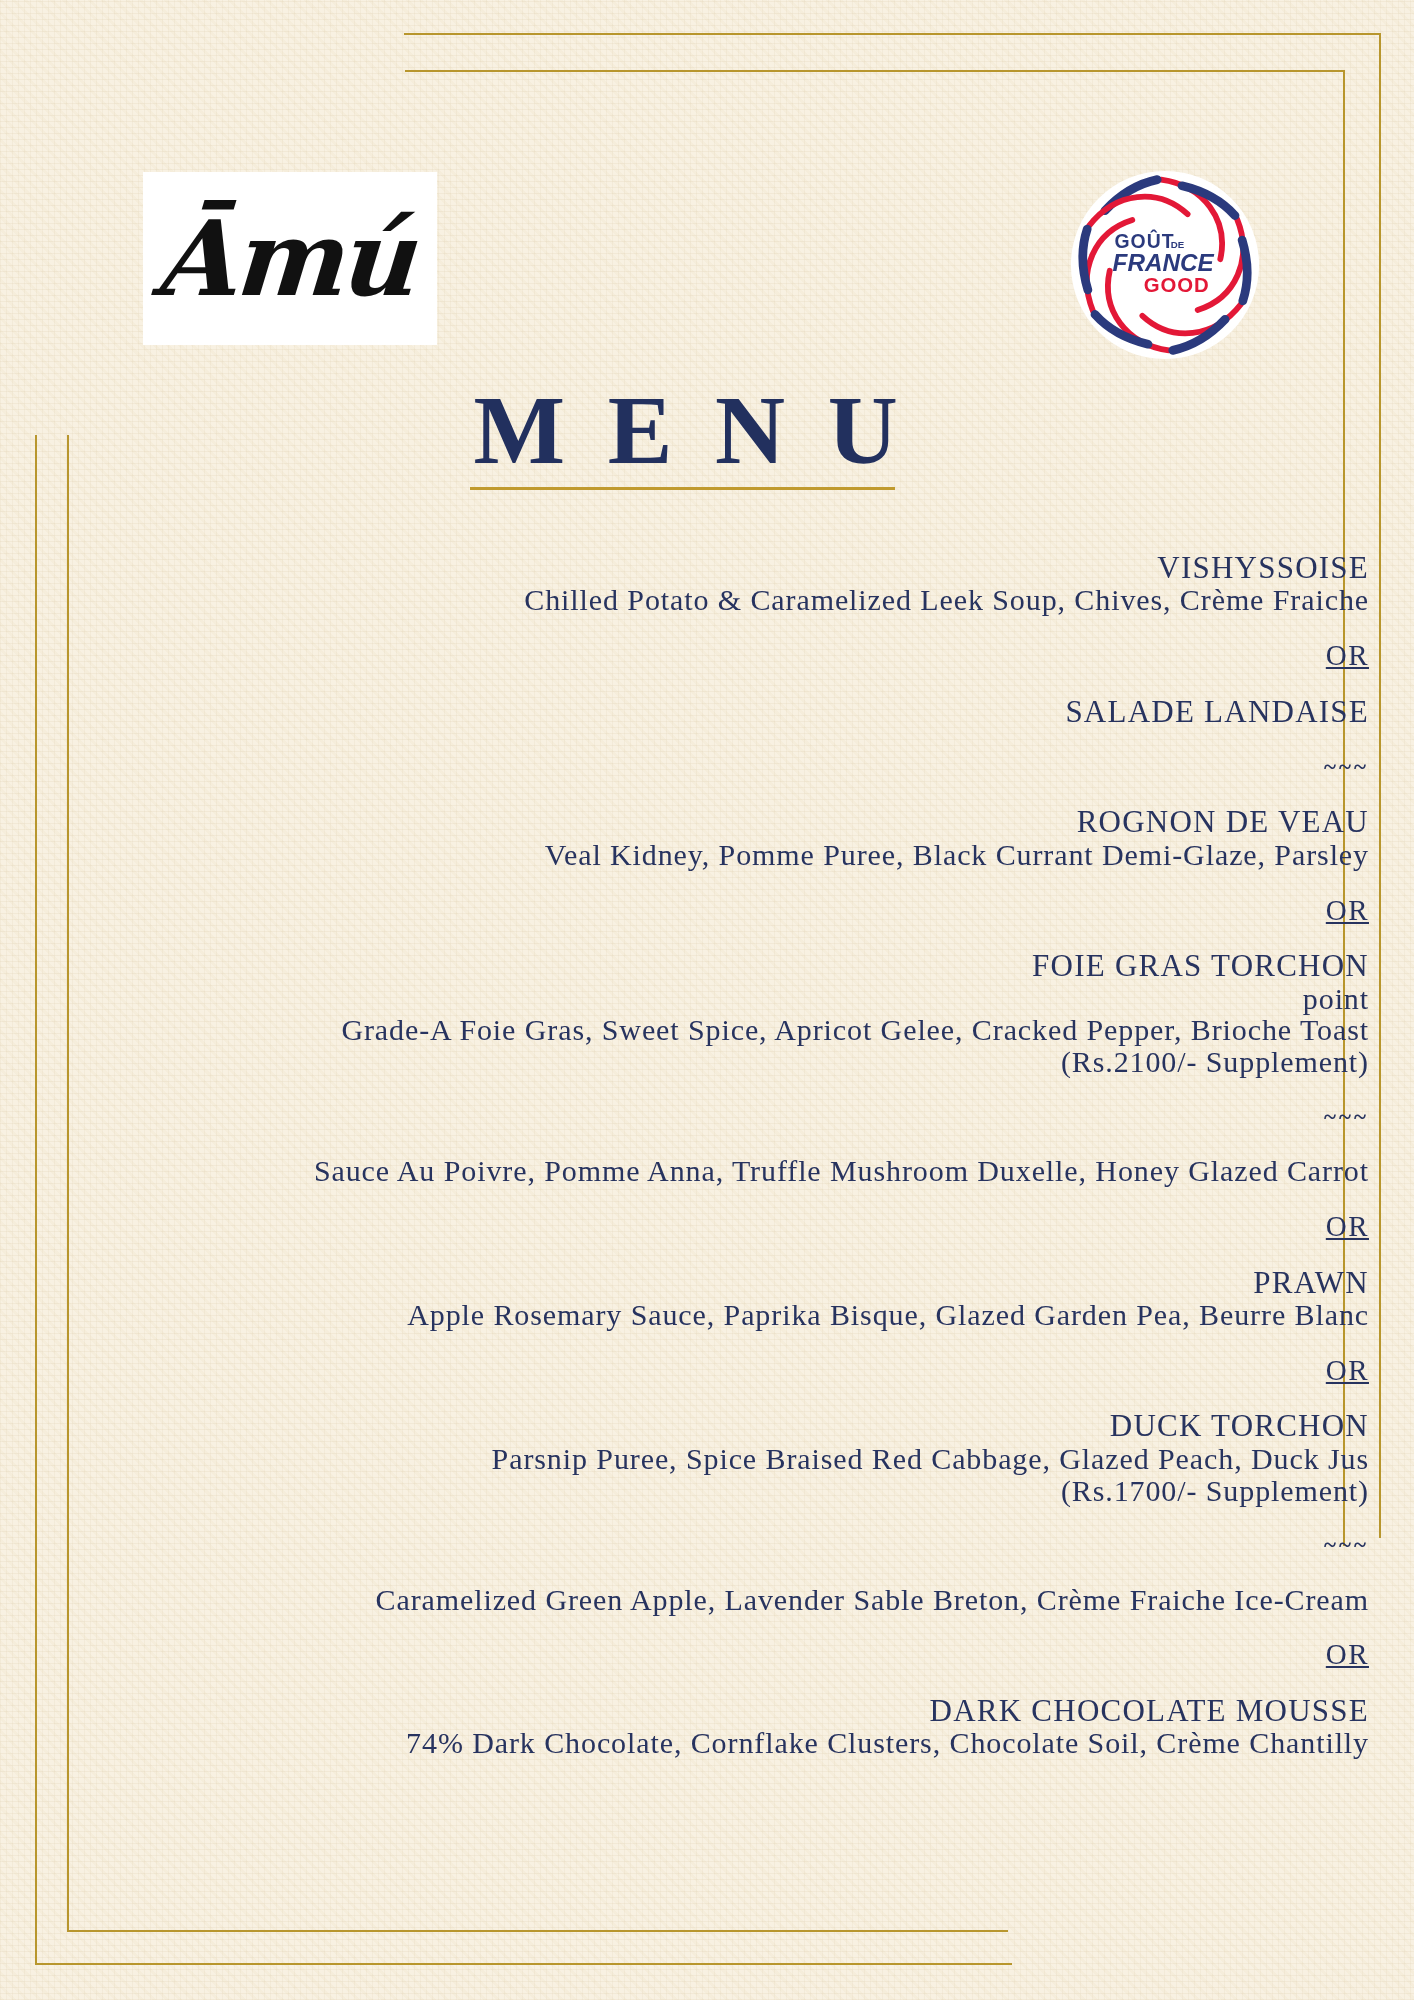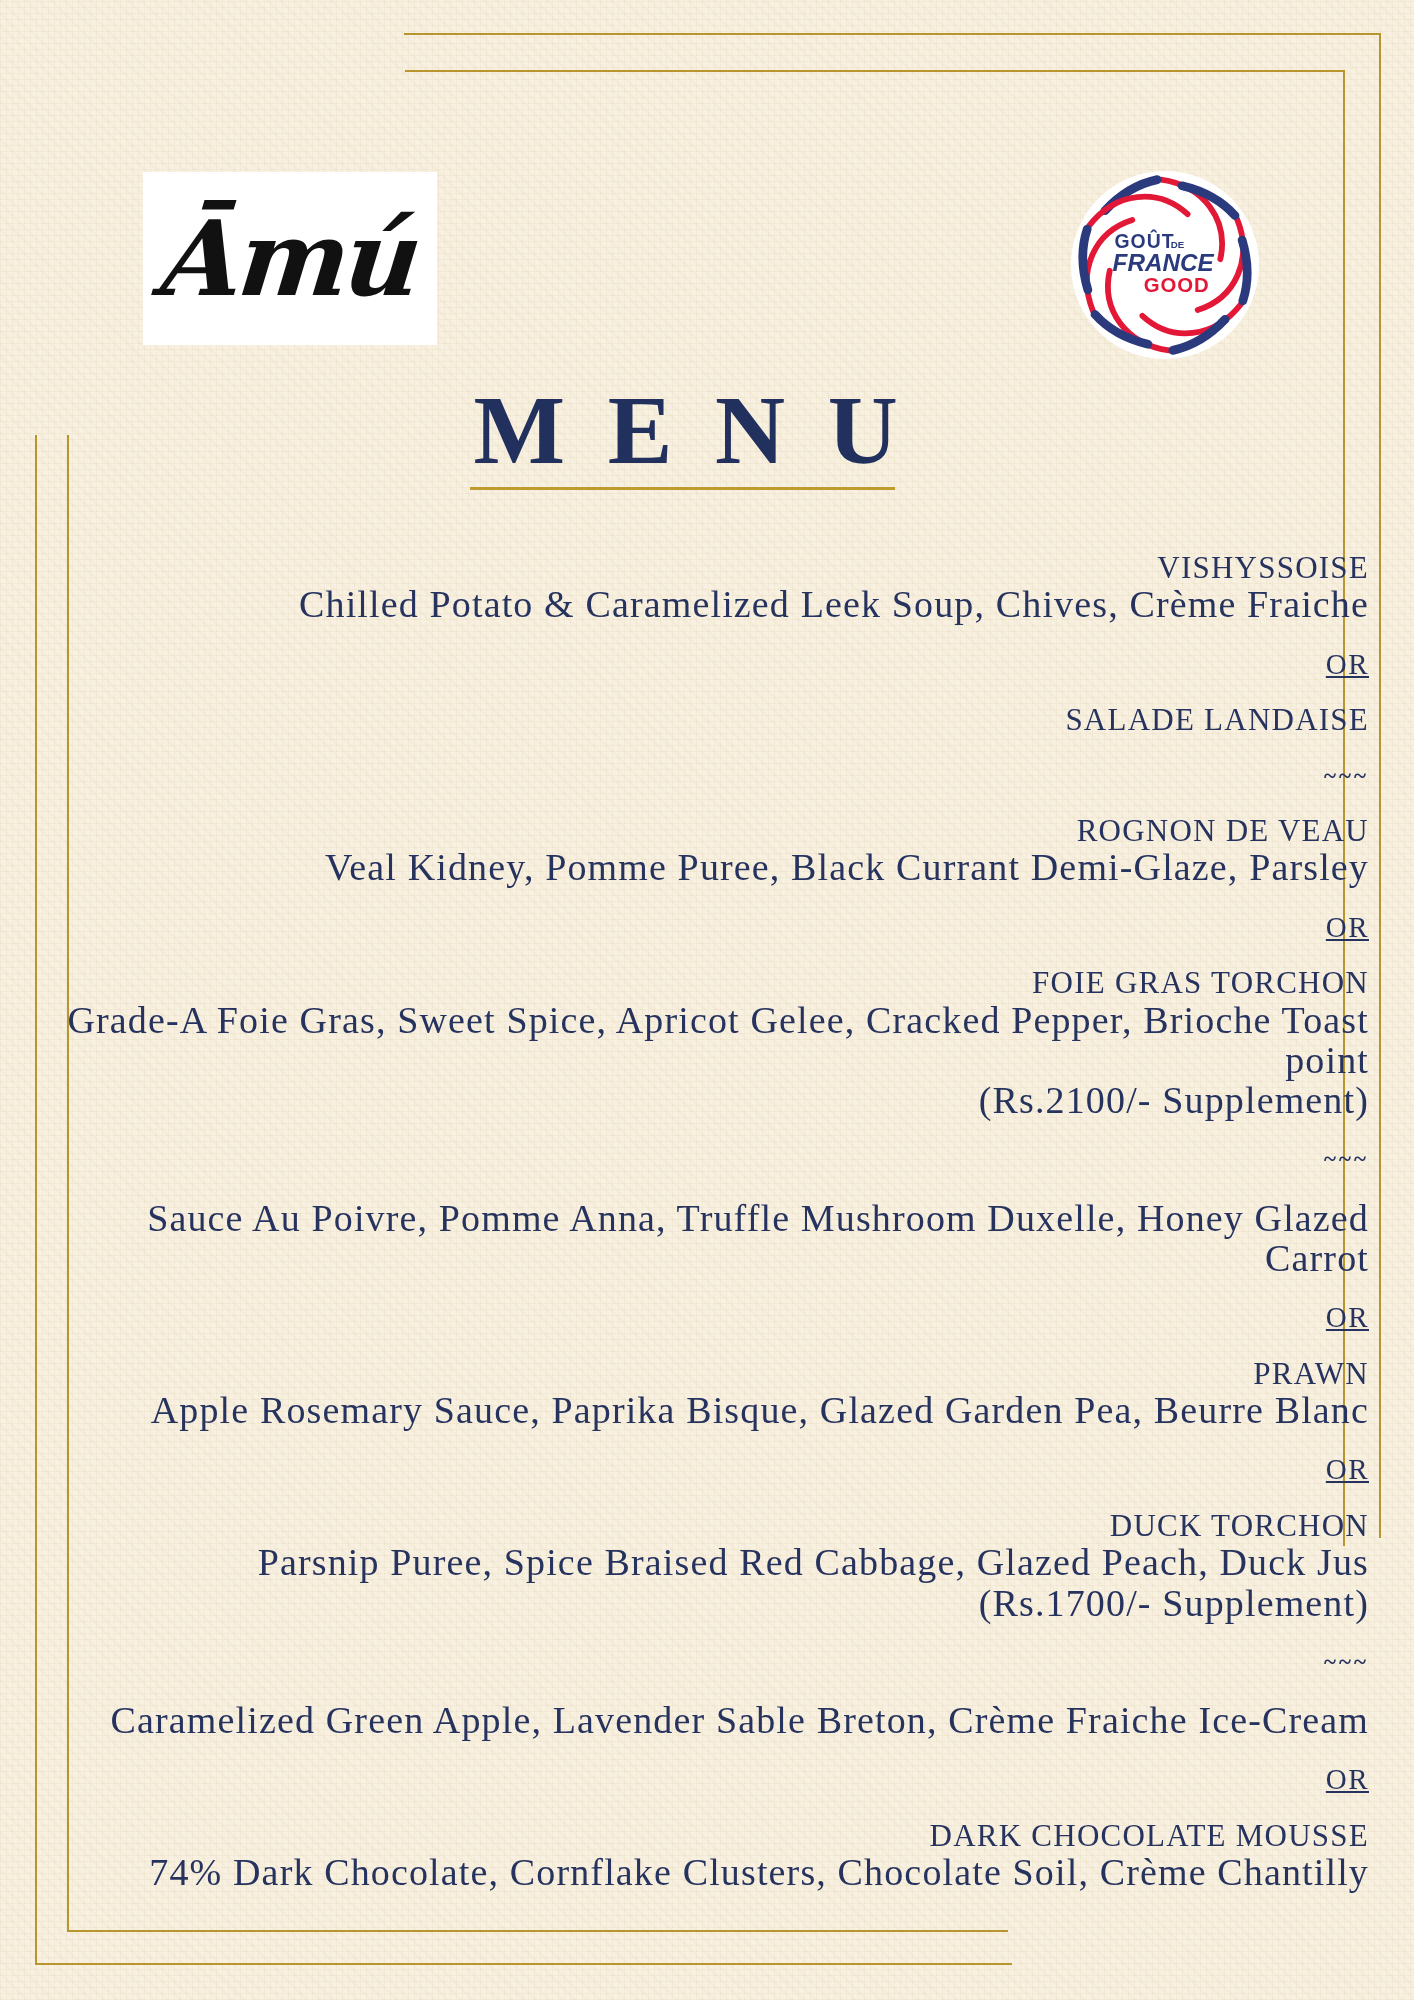--- a/index.html
+++ b/index.html
@@ -56,21 +56,21 @@
   .menu-body{
     position:absolute;left:45px;top:551px;width:1324px;
     text-align:right;
   }
   .menu-item-name{
     font-size:31px;line-height:1.08;
     letter-spacing:0.04em;
     color:#27335f;
   }
   .menu-item-desc{
-    font-size:38px;line-height:1.06;
+    font-size:30px;line-height:1.06;
     letter-spacing:0.03em;
     color:#27335f;
   }
   .sep-or{
     font-size:29px;line-height:1.05;
     letter-spacing:0.05em;
     margin:24px 0;
     color:#27335f;
     text-decoration:underline;
   }
@@ -132,22 +132,22 @@
         <div class="menu-item-name">SALADE LANDAISE</div>
       </div>
       <div class="sep-tilde">~~~</div>
       <div class="menu-item">
         <div class="menu-item-name">ROGNON DE VEAU</div>
         <div class="menu-item-desc">Veal Kidney, Pomme Puree, Black Currant Demi-Glaze, Parsley</div>
       </div>
       <div class="sep-or">OR</div>
       <div class="menu-item">
         <div class="menu-item-name">FOIE GRAS TORCHON</div>
+        <div class="menu-item-desc">point</div>
         <div class="menu-item-desc">Grade-A Foie Gras, Sweet Spice, Apricot Gelee, Cracked Pepper, Brioche Toast</div>
-        <div class="menu-item-desc">point</div>
         <div class="menu-item-desc">(Rs.2100/- Supplement)</div>
       </div>
       <div class="sep-tilde">~~~</div>
       <div class="menu-item">
         <div class="menu-item-desc">Sauce Au Poivre, Pomme Anna, Truffle Mushroom Duxelle, Honey Glazed Carrot</div>
       </div>
       <div class="sep-or">OR</div>
       <div class="menu-item">
         <div class="menu-item-name">PRAWN</div>
         <div class="menu-item-desc">Apple Rosemary Sauce, Paprika Bisque, Glazed Garden Pea, Beurre Blanc</div>

